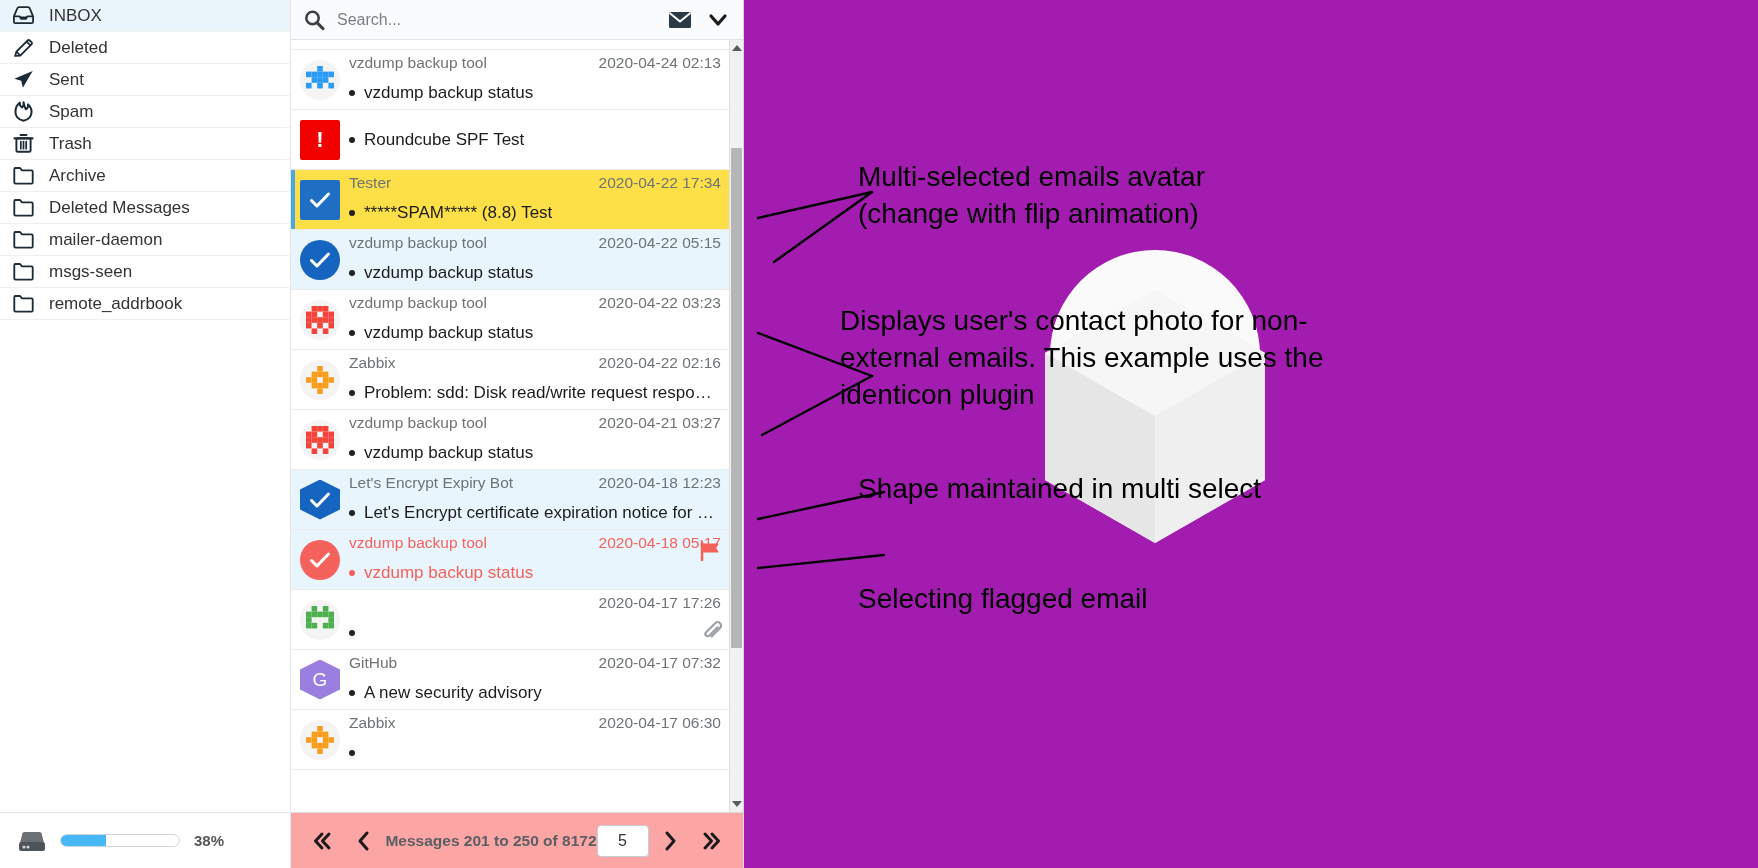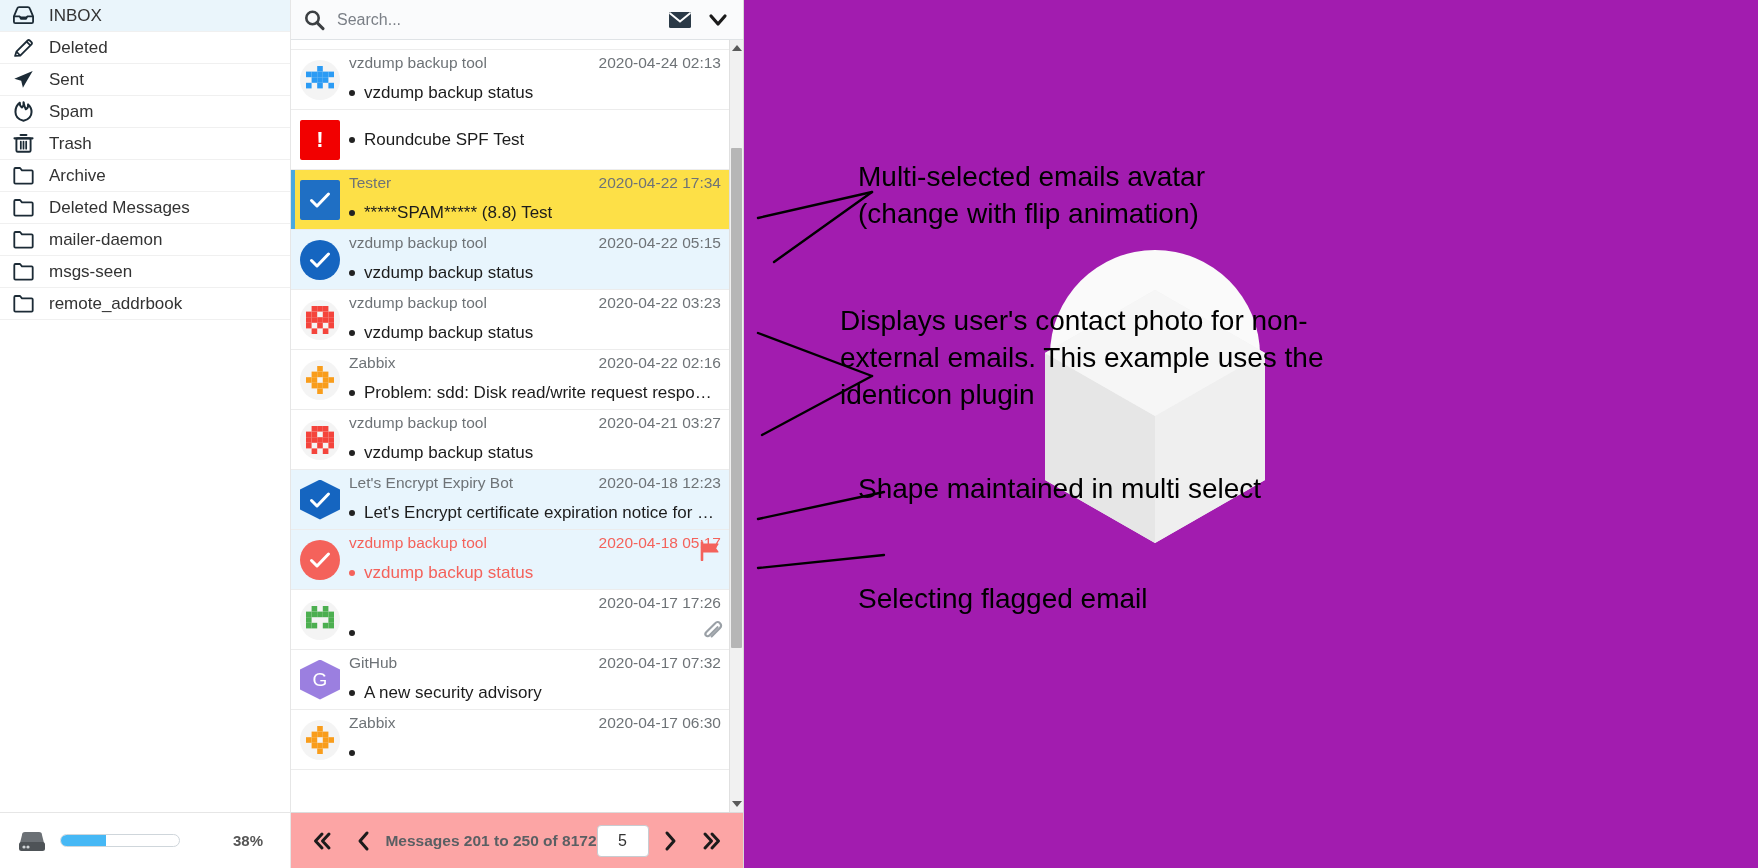--- a/index.html
+++ b/index.html
@@ -36,21 +36,21 @@
     height:56px; border-top:1px solid #e6e6e6;
     display:flex; align-items:center; gap:14px;
     padding:0 18px;
   }
   .quota-icon { width:28px; height:22px; position:relative; flex:0 0 28px; }
   .bar {
     flex:1 1 auto; height:13px; border:1px solid #cfd6db; border-radius:7px;
     background:#fff; overflow:hidden; max-width:120px;
   }
   .bar > i { display:block; height:100%; background:#46b8f5; }
-  .quota-pct { font-size:15px; color:#555; font-weight:bold; min-width:38px; text-align:right;margin-left:31px;}
+  .quota-pct { font-size:15px; color:#555; font-weight:bold; min-width:38px; }
 
   
   .maillist {
     width:453px; height:868px;
     display:flex; flex-direction:column;
     border-right:1px solid #d8d8d8;
     background:#fff;
     position:relative;
   }
   .searchbar {

